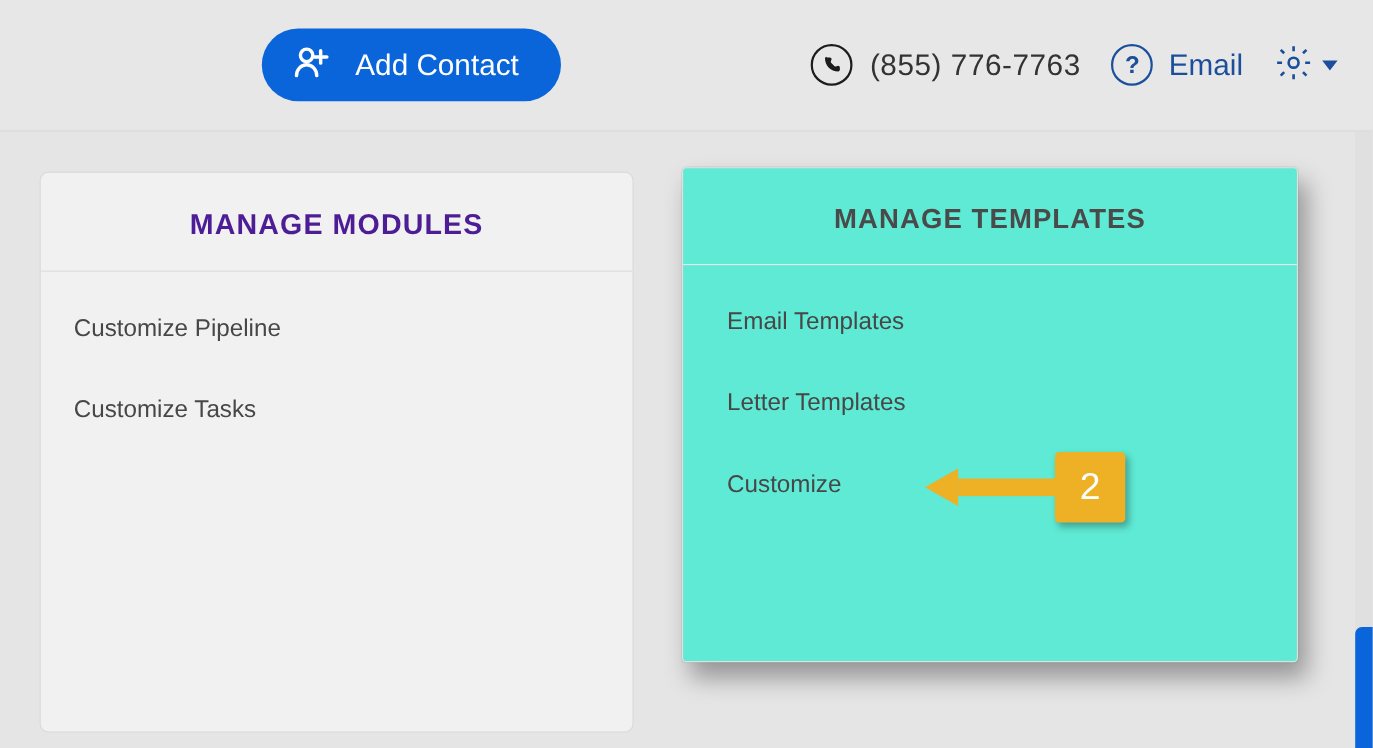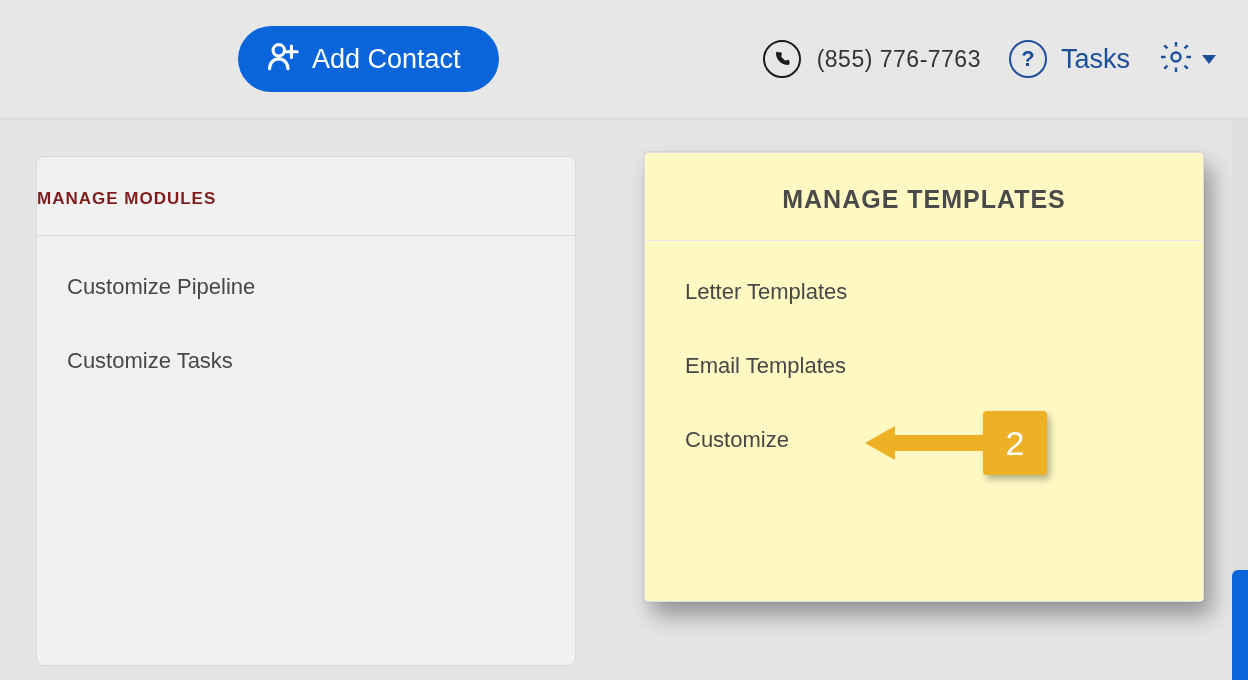--- a/index.html
+++ b/index.html
@@ -26,34 +26,34 @@
 
     .add-contact-btn {
       background: #0a65db;
       color: #ffffff;
       border: none;
       border-radius: 40px;
       height: 66px;
       padding: 0 38px 0 28px;
       display: flex;
       align-items: center;
-      gap: 12px;
+      gap: 23px;
       font-size: 27px;
       font-weight: 500;
       cursor: pointer;
       margin-left: 238px;
       margin-right: auto;
     }
     .add-contact-btn svg { width: 34px; height: 34px; }
 
     .phone-block {
       display: flex;
       align-items: center;
       gap: 16px;
-      font-size: 23px;
+      font-size: 27px;
       color: #333333;
       letter-spacing: .5px;
     }
     .phone-block .circ {
       width: 38px; height: 38px; border: 2.5px solid #1c1c1c; border-radius: 50%;
       display:flex; align-items:center; justify-content:center;
     }
     .phone-block .circ svg { width:18px; height:18px; }
 
     .help-link {
@@ -94,45 +94,45 @@
       position: absolute;
       left: 36px;
       top: 36px;
       width: 540px;
       height: 510px;
       background: #f1f1f1;
       border: 1px solid #d9d9d9;
       border-radius: 8px;
     }
     .modules-card .card-header {
-      text-align: left;
-      font-size: 17px;
+      text-align: center;
+      font-size: 26px;
       font-weight: 700;
       letter-spacing: 1px;
-      color: #7f1d1d;
+      color: #4c1d95;
       padding: 32px 0 26px;
       border-bottom: 1px solid #dcdcdc;
     }
     .modules-card .card-list {
       padding: 22px 30px;
     }
     .modules-card .card-list .item {
       font-size: 22px;
       color: #474747;
       padding: 16px 0 32px;
       cursor: pointer;
     }
 
     .templates-card {
       position: absolute;
-      left: 644px;
+      left: 620px;
       top: 32px;
       width: 560px;
       height: 450px;
-      background: #fef9c3;
+      background: #5eead4;
       border: 1px solid #e0e0e0;
       border-radius: 4px;
       box-shadow:
         8px 14px 22px rgba(0,0,0,0.35),
         0 0 0 1px rgba(0,0,0,0.05);
     }
     .templates-card .card-header {
       text-align: center;
       font-size: 25px;
       font-weight: 700;
@@ -238,21 +238,21 @@
     <span class="circ">
       <svg viewBox="0 0 24 24" fill="#1c1c1c">
         <path d="M6 2c-1 0-2 1-2 2 0 9 7 16 16 16 1 0 2-1 2-2v-3c0-1-1-2-2-2l-3 1c-1 0-1 0-2-1l-3-3c-1-1-1-1-1-2l1-3c0-1-1-2-2-2H6z"></path>
       </svg>
     </span>
     <span>(855) 776-7763</span>
   </div>
 
   <a class="help-link">
     <span class="circ">?</span>
-    <span>Tasks</span>
+    <span>Email</span>
   </a>
 
   <div class="settings-dd">
     <span>
       <svg viewBox="0 0 24 24">
         <circle cx="12" cy="12" r="3"></circle>
         <path d="M12 2v3M12 19v3M4.2 4.2l2.1 2.1M17.7 17.7l2.1 2.1M2 12h3M19 12h3M4.2 19.8l2.1-2.1M17.7 6.3l2.1-2.1"></path>
       </svg>
     </span>
     <span class="caret"></span>
@@ -267,22 +267,22 @@
     <div class="card-header">MANAGE MODULES</div>
     <div class="card-list">
       <div class="item">Customize Pipeline</div>
       <div class="item">Customize Tasks</div>
     </div>
   </div>
 
   <div class="templates-card">
     <div class="card-header">MANAGE TEMPLATES</div>
     <div class="card-list">
+      <div class="item">Email Templates</div>
       <div class="item">Letter Templates</div>
-      <div class="item">Email Templates</div>
       <div class="item">
         <span>Customize</span>
         <span class="anno">
           <span class="anno-arrow"></span>
           <span class="anno-badge">2</span>
         </span>
       </div>
     </div>
   </div>
 

